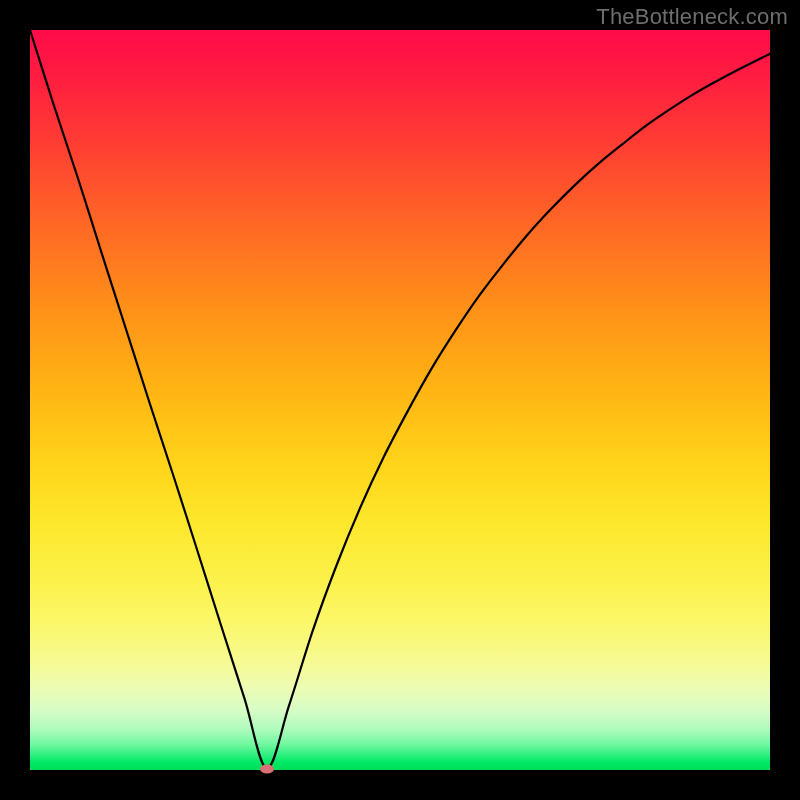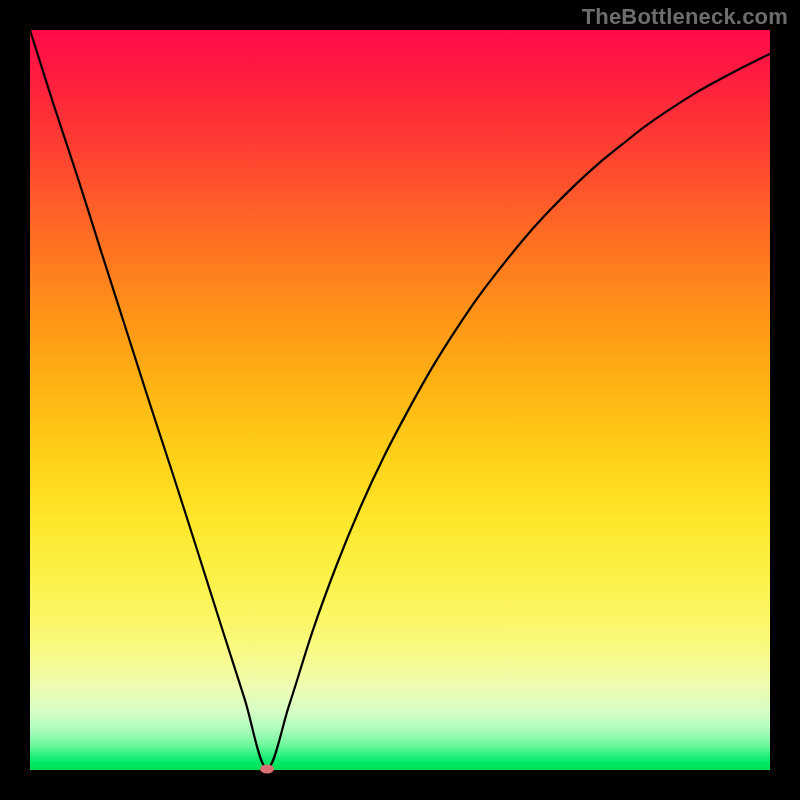--- a/index.html
+++ b/index.html
@@ -44,21 +44,21 @@
       #00e865 99%,
       #00df55 100%
     );
   }
   .watermark {
     position: absolute;
     top: 4px;
     right: 12px;
     color: #6d6d6d;
     font-size: 22px;
-    font-weight: 700;
+    font-weight: 400;
     letter-spacing: 0.2px;
     user-select: none;
   }
   svg.curve {
     position: absolute;
     left: 0;
     top: 0;
     width: 740px;
     height: 740px;
     overflow: visible;

